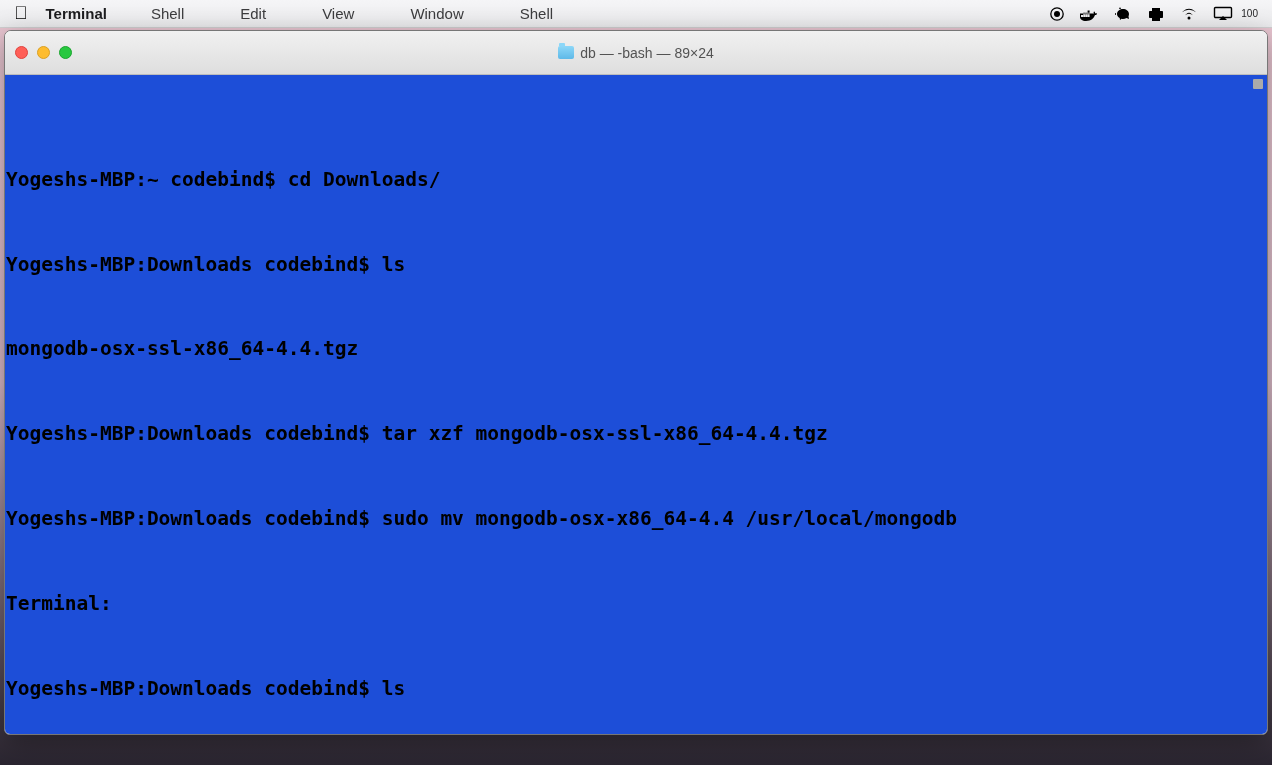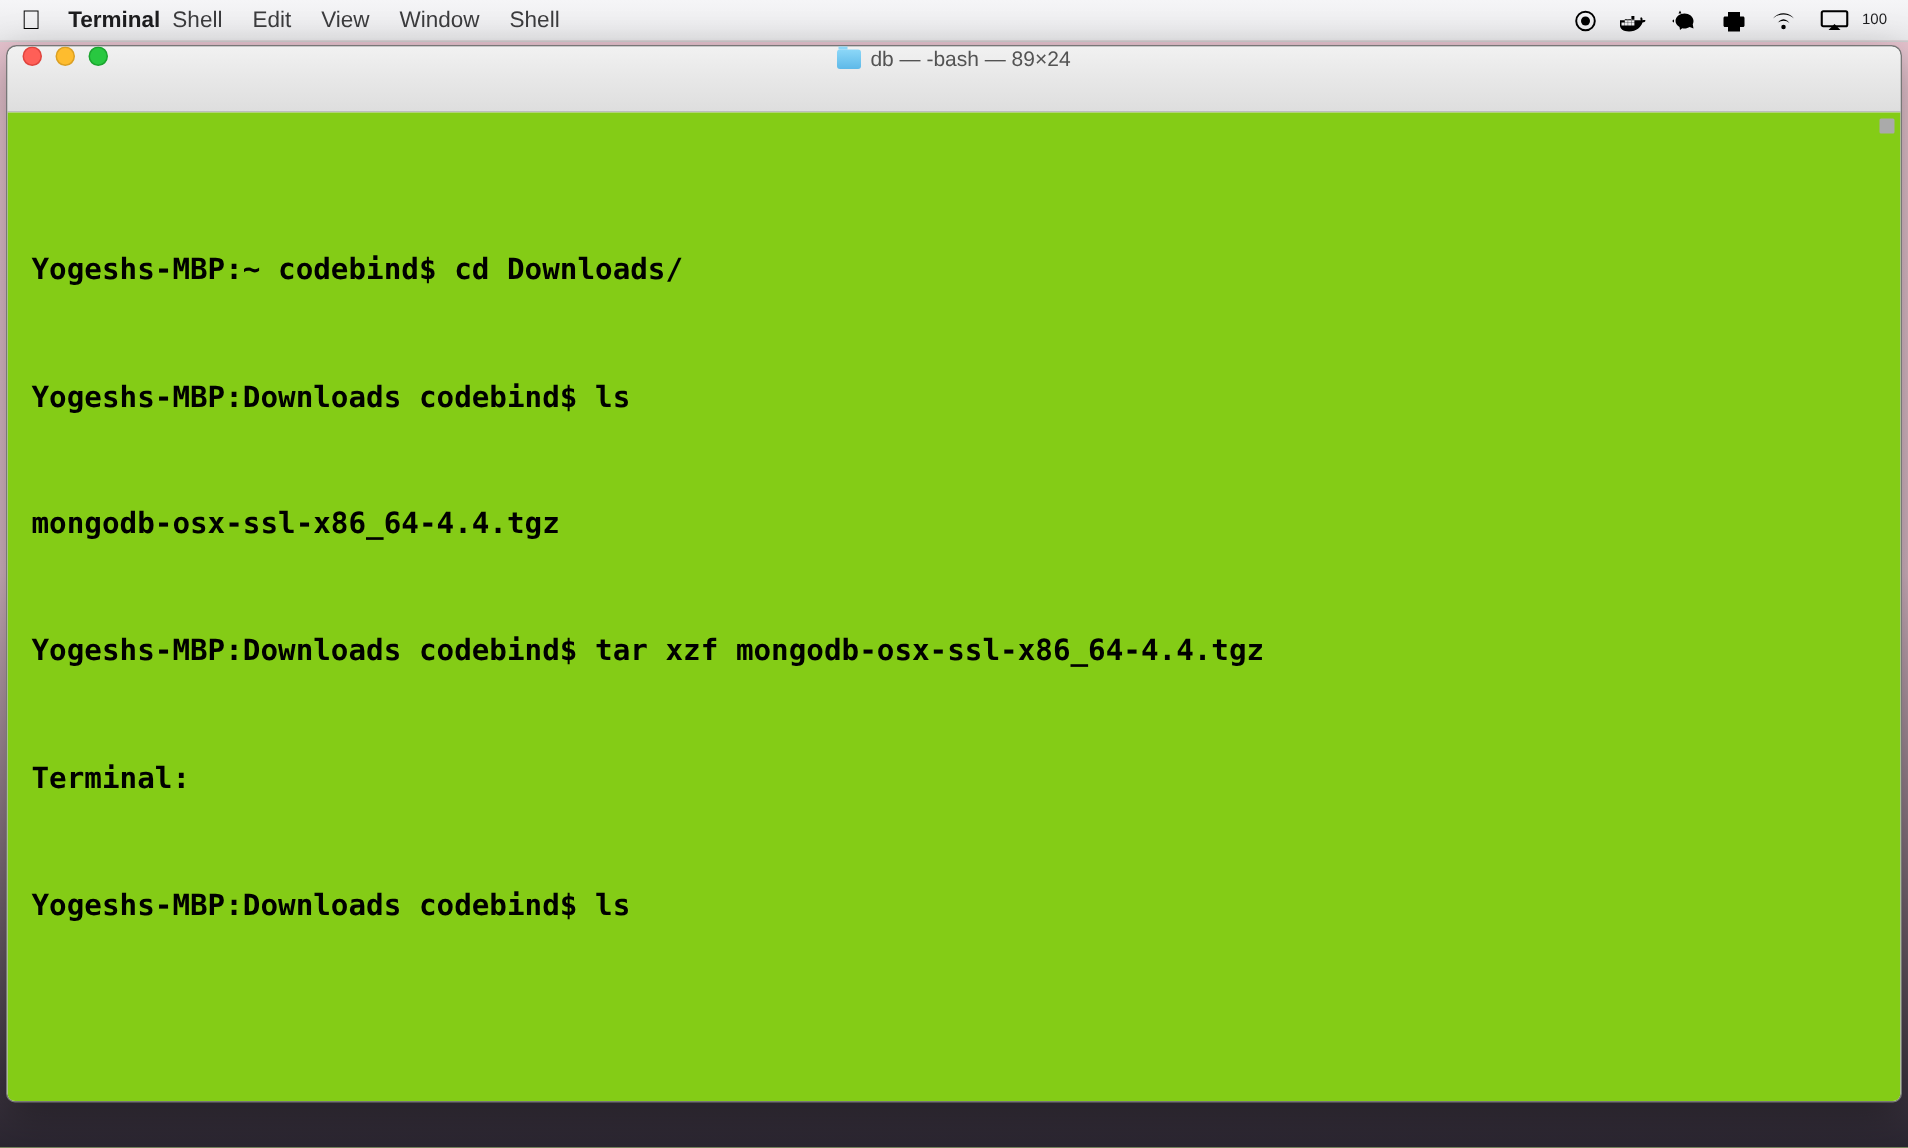--- a/index.html
+++ b/index.html
@@ -37,20 +37,21 @@
     
     .menu-app {
       font-weight: 700;
       margin-right: 8px;
     }
     
     .menu-item {
       margin-right: 20px;
       color: #3c3c3e;
       cursor: default;
+      margin-left: 36px;
     }
     
     .menubar-spacer {
       flex: 1;
     }
     
     .status-icon {
       margin-left: 14px;
       font-size: 16px;
       color: #1d1d1f;
@@ -81,21 +82,22 @@
       display: flex;
       flex-direction: column;
       border: 1px solid #777;
     }
     
     .titlebar {
       height: 44px;
       background: linear-gradient(180deg, #f1f1f1 0%, #dedede 100%);
       border-bottom: 1px solid #bdbdbd;
       display: flex;
-      padding: 0 10px;
+      align-items: center;
+      padding: 13px 10px;
       position: relative;
     }
     
     .traffic-lights {
       display: flex;
       gap: 9px;
     }
     
     .traffic-light {
       width: 13px;
@@ -135,22 +137,22 @@
       top: -3px;
       left: 1px;
       width: 6px;
       height: 3px;
       background: #8cd7f8;
       border-radius: 1px 1px 0 0;
     }
     
     .terminal-body {
       flex: 1;
-      background: #84cc16;
-      padding: 6px 16px;
+      background: #1d4ed8;
+      padding: 6px 1px;
       font-family: "SF Mono", Menlo, Monaco, Consolas, monospace;
       font-size: 19.5px;
       line-height: 1.45;
       color: #000;
       font-weight: 600;
       white-space: pre;
       overflow: hidden;
       position: relative;
     }
     
@@ -228,20 +230,21 @@
       <span>db — -bash — 89×24</span>
     </div>
   </div>
 
   <div class="terminal-body">
     <div class="scroll-indicator"></div>
     <div class="terminal-line">Yogeshs-MBP:~ codebind$ cd Downloads/</div>
     <div class="terminal-line">Yogeshs-MBP:Downloads codebind$ ls</div>
     <div class="terminal-line">mongodb-osx-ssl-x86_64-4.4.tgz</div>
     <div class="terminal-line">Yogeshs-MBP:Downloads codebind$ tar xzf mongodb-osx-ssl-x86_64-4.4.tgz</div>
+    <div class="terminal-line">Yogeshs-MBP:Downloads codebind$ sudo mv mongodb-osx-x86_64-4.4 /usr/local/mongodb</div>
     <div class="terminal-line">Terminal:</div>
     <div class="terminal-line">Yogeshs-MBP:Downloads codebind$ ls</div>
     
     
     
     
     
     
   </div>
 </div>

